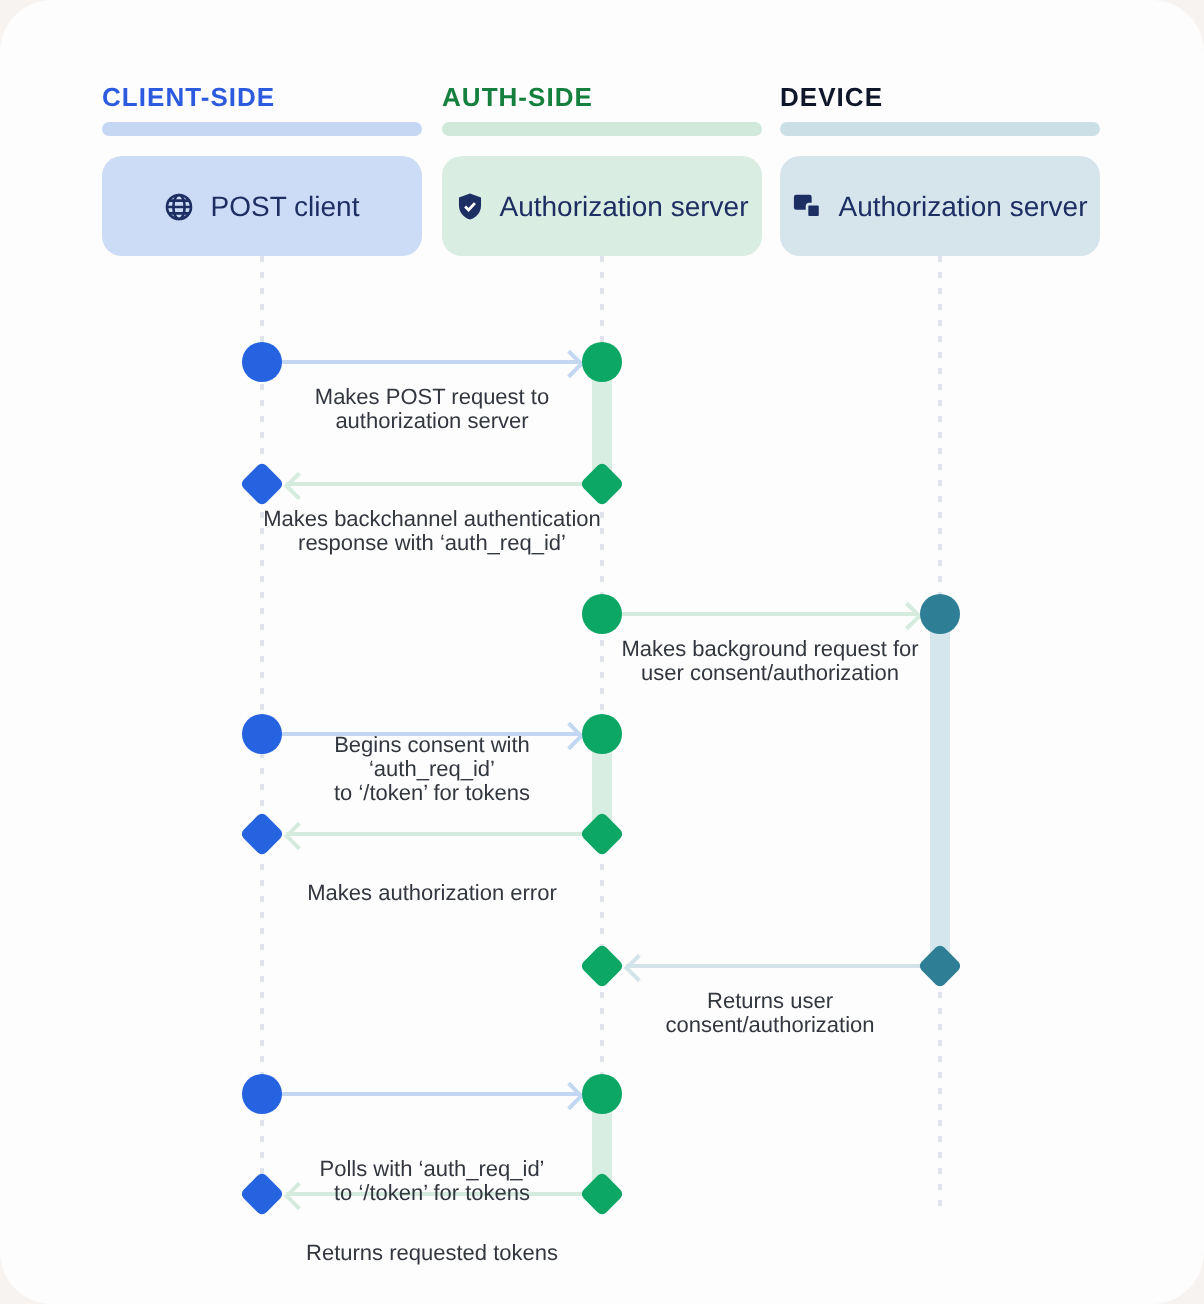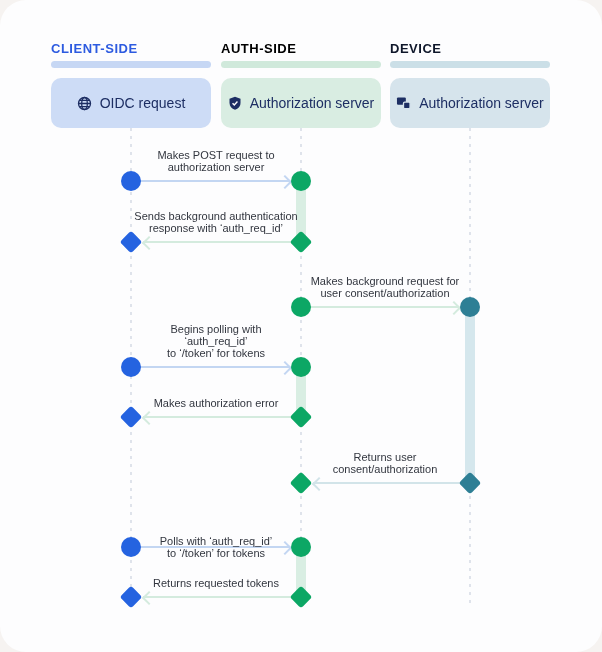--- a/index.html
+++ b/index.html
@@ -8,39 +8,39 @@
   
   .lane{position:absolute;top:42px;width:160px;}
   .lane-label{font-size:13px;font-weight:bold;letter-spacing:.04em;line-height:14px;}
   .lane-bar{position:absolute;top:19px;left:0;width:100%;height:7px;border-radius:4px;}
   .lane-card{position:absolute;top:36px;left:0;width:100%;height:50px;border-radius:10px;
              display:flex;align-items:center;justify-content:center;gap:8px;
              color:#1d2e63;font-size:14px;font-weight:500;}
   .lane-card svg{display:block;}
   .lane-client{left:51px;} .lane-client .lane-label{color:#2d5be0;}
   .lane-client .lane-bar{background:#c6d7f4;} .lane-client .lane-card{background:#cddcf6;}
-  .lane-auth{left:221px;} .lane-auth .lane-label{color:#000000;}
+  .lane-auth{left:221px;} .lane-auth .lane-label{color:#15803d;}
   .lane-auth .lane-bar{background:#d0e9db;} .lane-auth .lane-card{background:#d9ede2;}
   .lane-device{left:390px;} .lane-device .lane-label{color:#0f172a;}
   .lane-device .lane-bar{background:#cbdfe7;} .lane-device .lane-card{background:#d6e4ec;}
 
   
   .lifeline{position:absolute;width:2px;top:128px;
             background:repeating-linear-gradient(to bottom,#dfe3eb 0 3px,transparent 3px 8px);}
   .ll-client{left:130px;height:478px;}
   .ll-auth{left:300px;height:478px;}
   .ll-device{left:469px;height:480px;}
 
   
   .act{position:absolute;width:10px;border-radius:4px;z-index:1;}
   .act-green{background:#d9eee3;} .act-teal{background:#d5e7ed;}
 
   
   .msg-label{position:absolute;transform:translateX(-50%);z-index:4;
-             font-size:11px;line-height:12px;color:#32363f;text-align:center;white-space:pre-line;}
+             font-size:11px;line-height:12px;color:#32363f;text-align:center;white-space:pre-line;margin-top:44px;}
   .arrow{position:absolute;height:2px;z-index:2;}
   .a-blue{background:#c3d6f2;} .a-green{background:#d4ebde;} .a-teal{background:#d2e4e9;}
   .chev{position:absolute;width:8px;height:8px;z-index:2;border-top:2px solid;border-right:2px solid;}
   .chev-r{transform:rotate(45deg);} .chev-l{transform:rotate(-135deg);}
   .chev.a-blue,.chev.a-green,.chev.a-teal{background:none;}
   .chev.a-blue{border-color:#c3d6f2;} .chev.a-green{border-color:#d4ebde;} .chev.a-teal{border-color:#d2e4e9;}
   .node{position:absolute;z-index:3;}
   .circle{width:20px;height:20px;border-radius:50%;}
   .diamond{width:16px;height:16px;border-radius:3px;transform:rotate(45deg);}
   .n-blue{background:#2563e0;} .n-green{background:#0ca765;} .n-teal{background:#2e7f95;}
@@ -54,21 +54,21 @@
     <div class="lane-label">CLIENT-SIDE</div>
     <div class="lane-bar"></div>
     <div class="lane-card">
       <span>
         <svg width="15" height="15" viewBox="0 0 16 16" fill="none" stroke="#1d2e63" stroke-width="1.4">
           <circle cx="8" cy="8" r="6.4"></circle>
             <ellipse cx="8" cy="8" rx="3" ry="6.4"></ellipse>
           <path d="M1.8 8h12.4M2.6 4.6h10.8M2.6 11.4h10.8"></path>
         </svg>
       </span>
-      <span>OIDC request</span>
+      <span>POST client</span>
     </div>
   </div>
 
   <div class="lane lane-auth">
     <div class="lane-label">AUTH-SIDE</div>
     <div class="lane-bar"></div>
     <div class="lane-card">
       <span>
         <svg width="14" height="15" viewBox="0 0 16 17">
           <path d="M8 .8l6.3 2.3v4.5c0 3.9-2.6 6.8-6.3 8.1C4.3 14.4 1.7 11.5 1.7 7.6V3.1z" fill="#1d2e63"></path>
@@ -105,39 +105,39 @@
   <div>
     <div class="msg-label" style="left:216px;top:149px;">Makes POST request to
 authorization server</div>
     <div class="arrow a-blue" style="left:131px;top:180px;width:158px;"></div>
     <div class="chev chev-r a-blue" style="left:280px;top:177px;"></div>
     <div class="node circle n-blue" style="left:121px;top:171px;"></div>
     <div class="node circle n-green" style="left:291px;top:171px;"></div>
   </div>
 
   <div>
-    <div class="msg-label" style="left:216px;top:210px;">Sends background authentication
+    <div class="msg-label" style="left:216px;top:210px;">Makes backchannel authentication
 response with ‘auth_req_id’</div>
     <div class="arrow a-green" style="left:143px;top:241px;width:158px;"></div>
     <div class="chev chev-l a-green" style="left:144px;top:238px;"></div>
     <div class="node diamond n-green" style="left:293px;top:234px;"></div>
     <div class="node diamond n-blue" style="left:123px;top:234px;"></div>
   </div>
 
   <div>
     <div class="msg-label" style="left:385px;top:275px;">Makes background request for
 user consent/authorization</div>
     <div class="arrow a-green" style="left:301px;top:306px;width:157px;"></div>
     <div class="chev chev-r a-green" style="left:449px;top:303px;"></div>
     <div class="node circle n-green" style="left:291px;top:297px;"></div>
     <div class="node circle n-teal" style="left:460px;top:297px;"></div>
   </div>
 
   <div>
-    <div class="msg-label" style="left:216px;top:323px;">Begins polling with
+    <div class="msg-label" style="left:216px;top:323px;">Begins consent with
 ‘auth_req_id’
 to ‘/token’ for tokens</div>
     <div class="arrow a-blue" style="left:131px;top:366px;width:158px;"></div>
     <div class="chev chev-r a-blue" style="left:280px;top:363px;"></div>
     <div class="node circle n-blue" style="left:121px;top:357px;"></div>
     <div class="node circle n-green" style="left:291px;top:357px;"></div>
   </div>
 
   <div>
     <div class="msg-label" style="left:216px;top:397px;">Makes authorization error</div>

